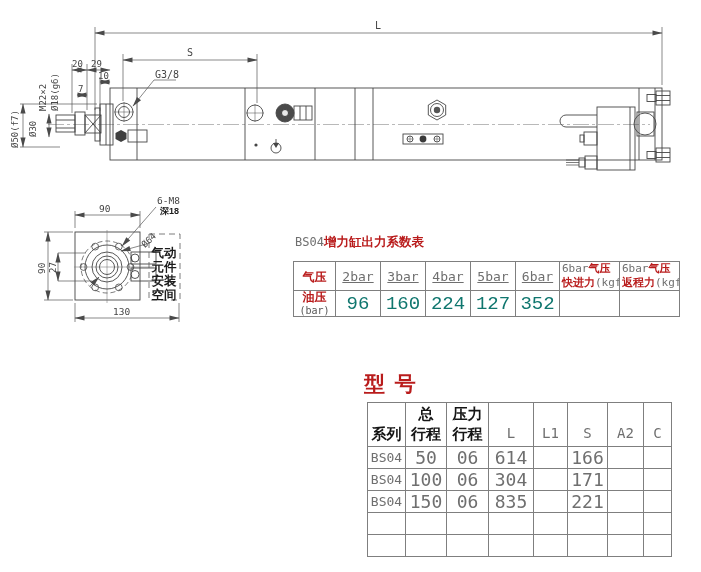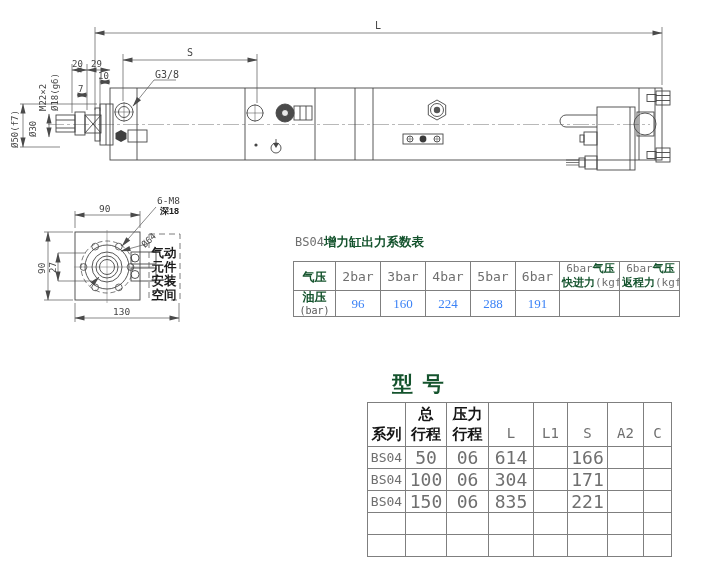--- a/index.html
+++ b/index.html
@@ -3,29 +3,29 @@
 <meta charset="utf-8">
 <style>
   html,body{margin:0;padding:0;}
   body{
     width:701px;height:572px;position:relative;background:#ffffff;
     font-family:"Liberation Sans", sans-serif;overflow:hidden;
   }
   .abs{position:absolute;}
   .mono{font-family:"DejaVu Sans Mono", monospace;}
   .gray{color:#6f6f6f;}
-  .cnb{font-weight:bold;color:#14532d;}
+  .cnb{font-weight:bold;color:#b91c1c;}
   table{border-collapse:collapse;table-layout:fixed;}
   td{border:1px solid #7f7f7f;padding:0;text-align:center;vertical-align:middle;overflow:hidden;}
   
-  #force-table td.num{font-family:Liberation Serif, serif;color:#3b82f6;font-size:13px;}
-  #force-table td.hdr-lat{font-family:"DejaVu Sans Mono", monospace;color:#6f6f6f;font-size:13px;}
+  #force-table td.num{font-family:Liberation Mono, monospace;color:#0f766e;font-size:19px;}
+  #force-table td.hdr-lat{font-family:"DejaVu Sans Mono", monospace;color:#6f6f6f;font-size:13px;text-decoration:underline;}
   #force-table .rowlab{font-size:12px;line-height:1.05;}
   #force-table .rowlab .unit{font-family:"DejaVu Sans Mono", monospace;font-weight:normal;color:#555;font-size:10px;}
-  #force-table td.kgf{font-size:11px;text-align:center;padding-left:2px;line-height:1.25;white-space:nowrap;}
+  #force-table td.kgf{font-size:11px;text-align:left;padding-left:2px;line-height:1.25;white-space:nowrap;}
   #force-table td.kgf .lat{font-family:"DejaVu Sans Mono", monospace;color:#6f6f6f;font-size:11px;}
   
   #model-table td{font-family:"DejaVu Sans Mono", monospace;color:#6f6f6f;font-size:18px;}
   #model-table td.cn{font-family:"Liberation Sans", sans-serif;font-weight:bold;color:#151515;font-size:15px;vertical-align:bottom;padding-bottom:2px;line-height:1.35;}
   #model-table td.lath{vertical-align:bottom;padding-bottom:5px;font-size:14px;}
   #model-table td.series{font-size:13px;}
   svg text{font-family:"DejaVu Sans Mono", monospace;fill:#454545;}
   svg text.cn{font-family:"Liberation Sans", sans-serif;font-weight:bold;fill:#1c1c1c;}
 </style>
 </head>
@@ -282,29 +282,29 @@
     </td>
   </tr>
   <tr style="height:25px">
     <td class="rowlab">
       <span class="cnb">油压</span><br>
       <span class="unit">(bar)</span>
     </td>
     <td class="num">96</td>
     <td class="num">160</td>
     <td class="num">224</td>
-    <td class="num">288</td>
-    <td class="num">191</td>
+    <td class="num">127</td>
+    <td class="num">352</td>
     <td class="num"></td>
     <td class="num"></td>
   </tr>
 </tbody>
   </table>
 
-<div class="abs cnb" style="left:392px;top:370px;font-size:21px;letter-spacing:2px;">型  号</div>
+<div class="abs cnb" style="left:364px;top:370px;font-size:21px;letter-spacing:2px;">型  号</div>
 
 <table id="model-table" class="abs" style="left:367px;top:402px;width:304px;">
   <colgroup>
     <col style="width:38px">
       <col style="width:41px">
       <col style="width:42px">
       <col style="width:45px">
     <col style="width:34px">
       <col style="width:40px">
       <col style="width:36px">

